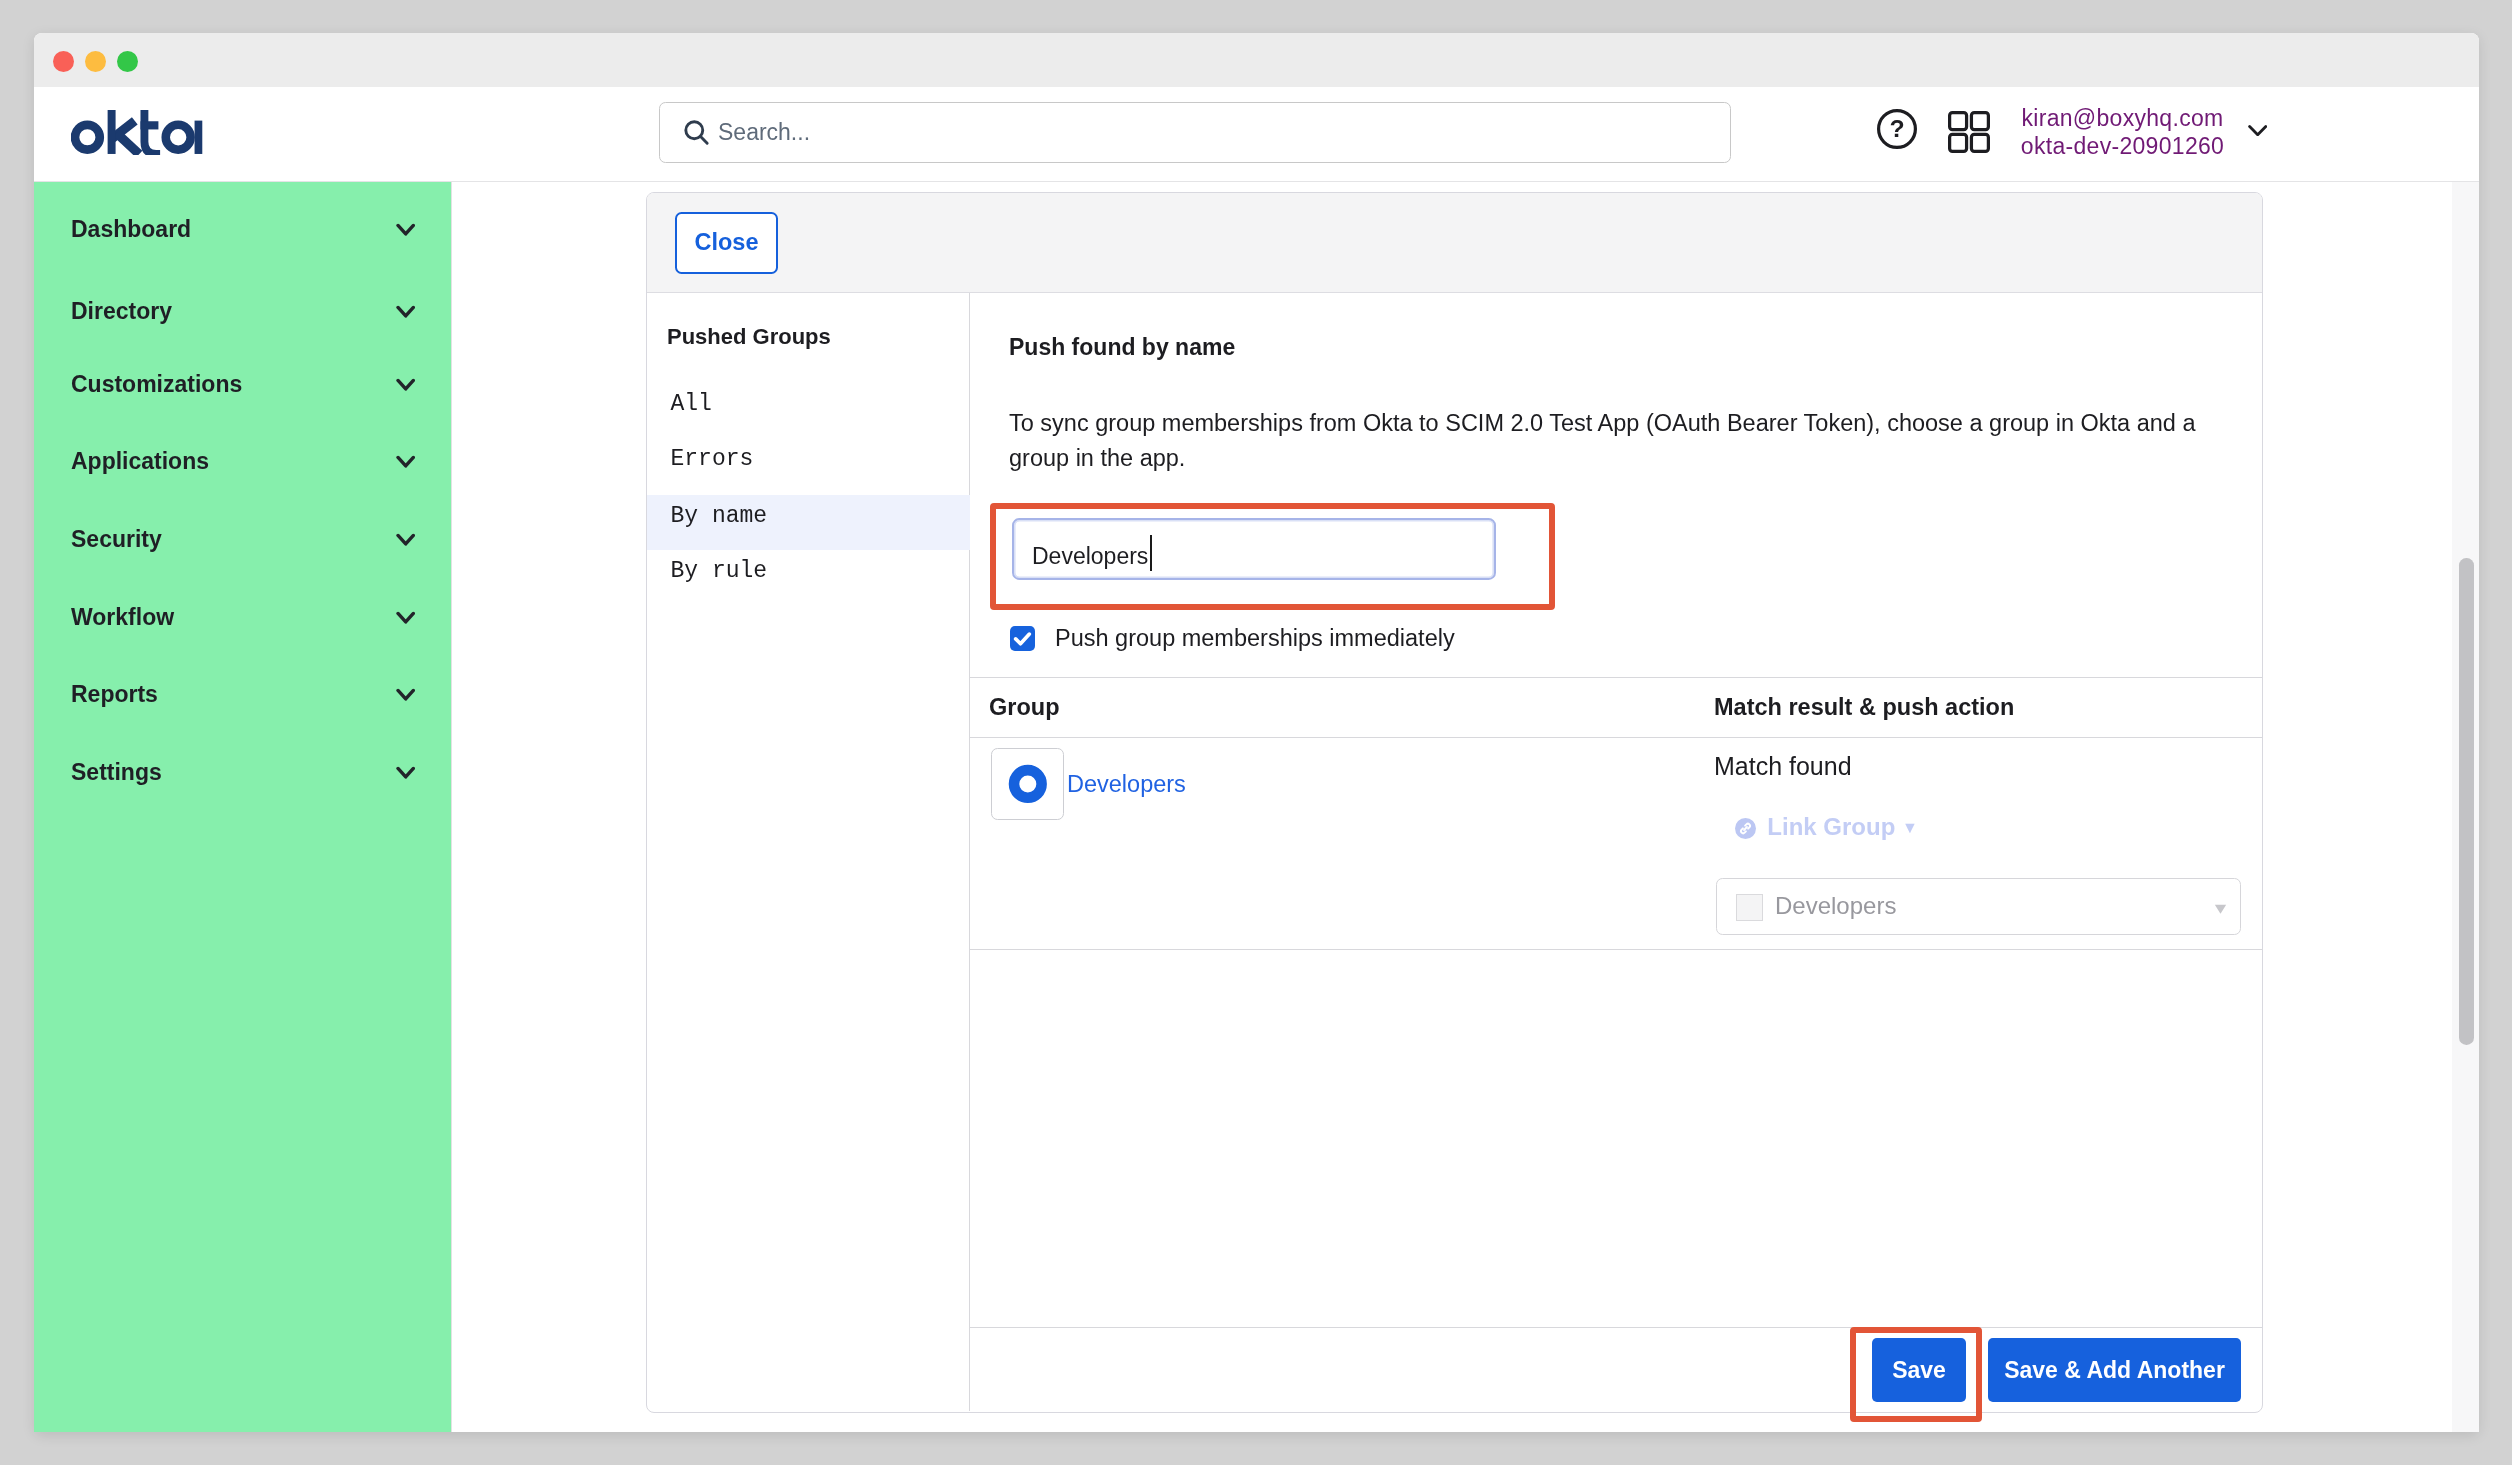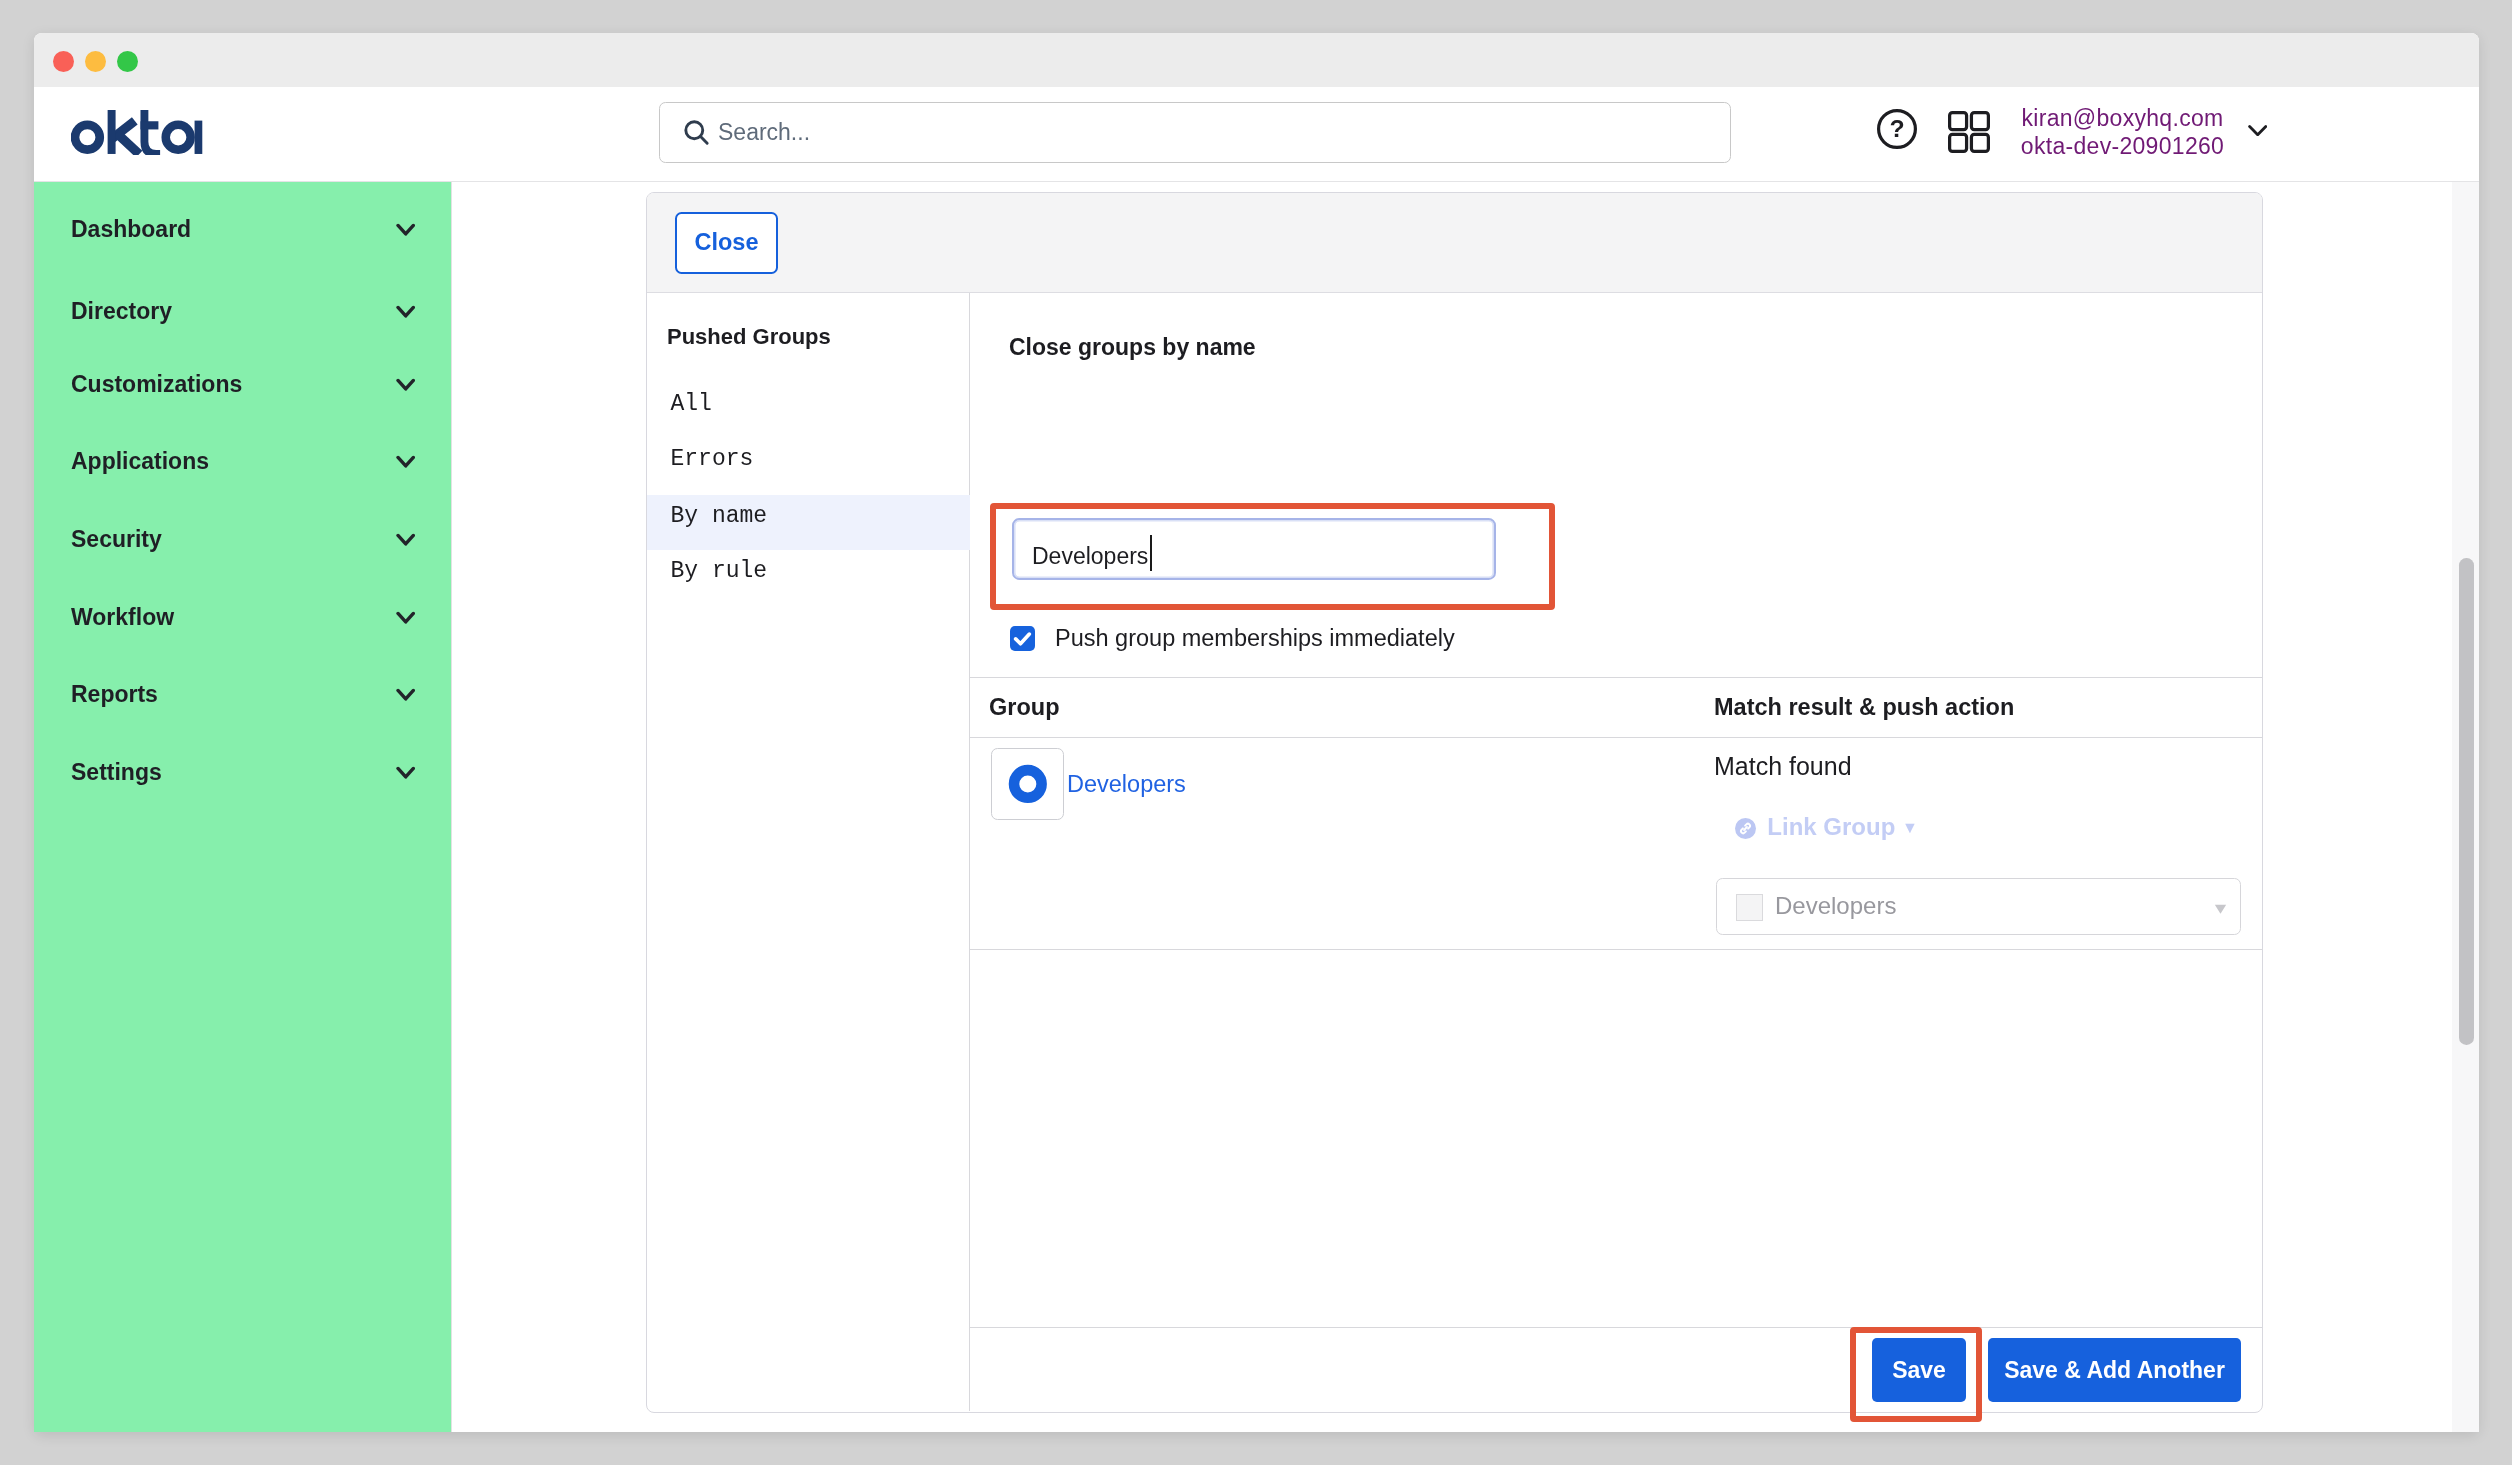--- a/index.html
+++ b/index.html
@@ -128,21 +128,22 @@
     </div>
     <div class="leftpane">
       <div class="lp-hl"></div>
       <div class="lp-title">Pushed Groups</div>
       <div class="lp-item" style="top:98px;">All</div>
       <div class="lp-item" style="top:153px;">Errors</div>
       <div class="lp-item" style="top:210px;">By name</div>
       <div class="lp-item" style="top:265px;">By rule</div>
     </div>
     <div class="rightpane">
-      <div class="h1">Close groups by name</div>
+      <div class="h1">Push found by name</div>
+      <div class="para">To sync group memberships from Okta to SCIM 2.0 Test App (OAuth Bearer Token), choose a group in Okta and a<br>group in the app.</div>
       <div class="obox1"></div>
       <div class="tinput">
           <span class="tx">Developers<span class="caret2"></span></span>
         </div>
       <div class="cb"><svg width="25" height="25" viewBox="0 0 31 31">
             <polyline points="7,16 13,22 24,10" fill="none" stroke="#fff" stroke-width="4.5" stroke-linecap="round" stroke-linejoin="round"></polyline>
           </svg></div>
       <div class="cblabel">Push group memberships immediately</div>
       <div class="sep" style="top:384px;"></div>
       <div class="thead1">Group</div>

